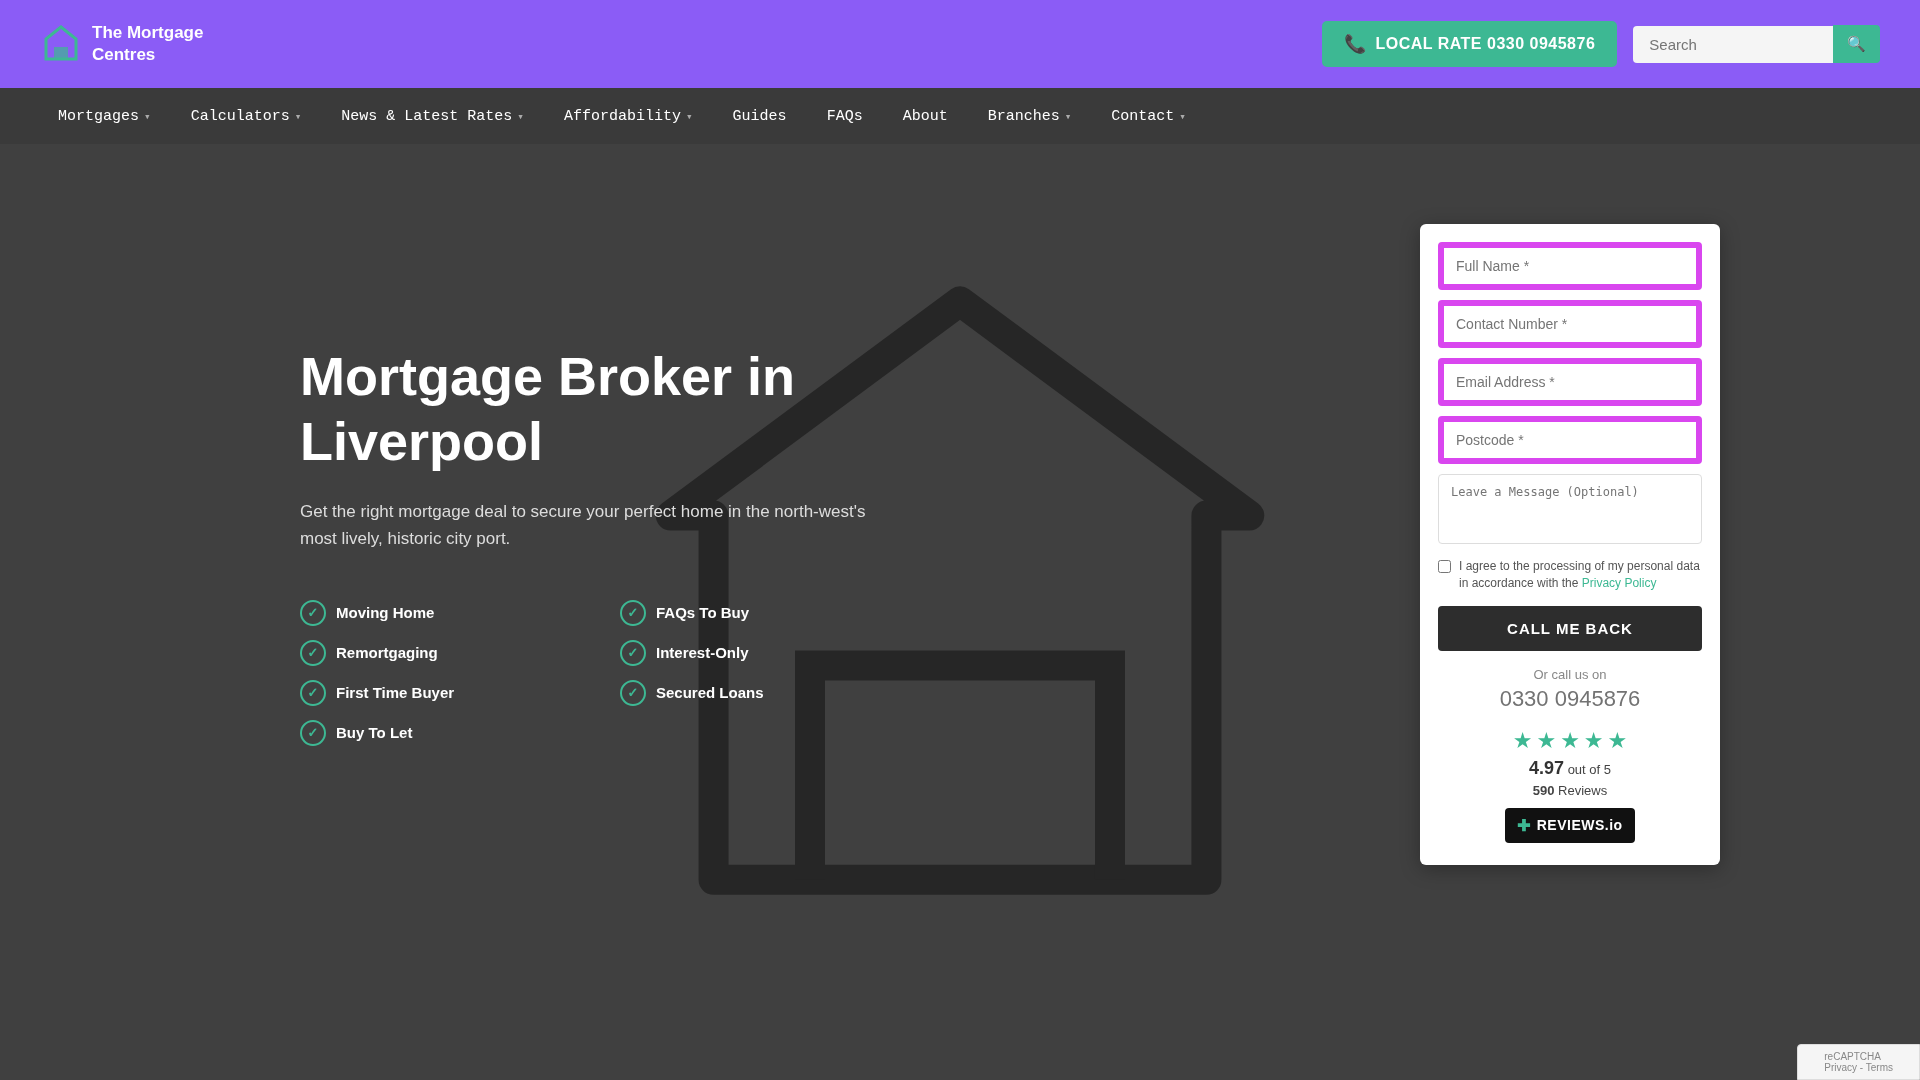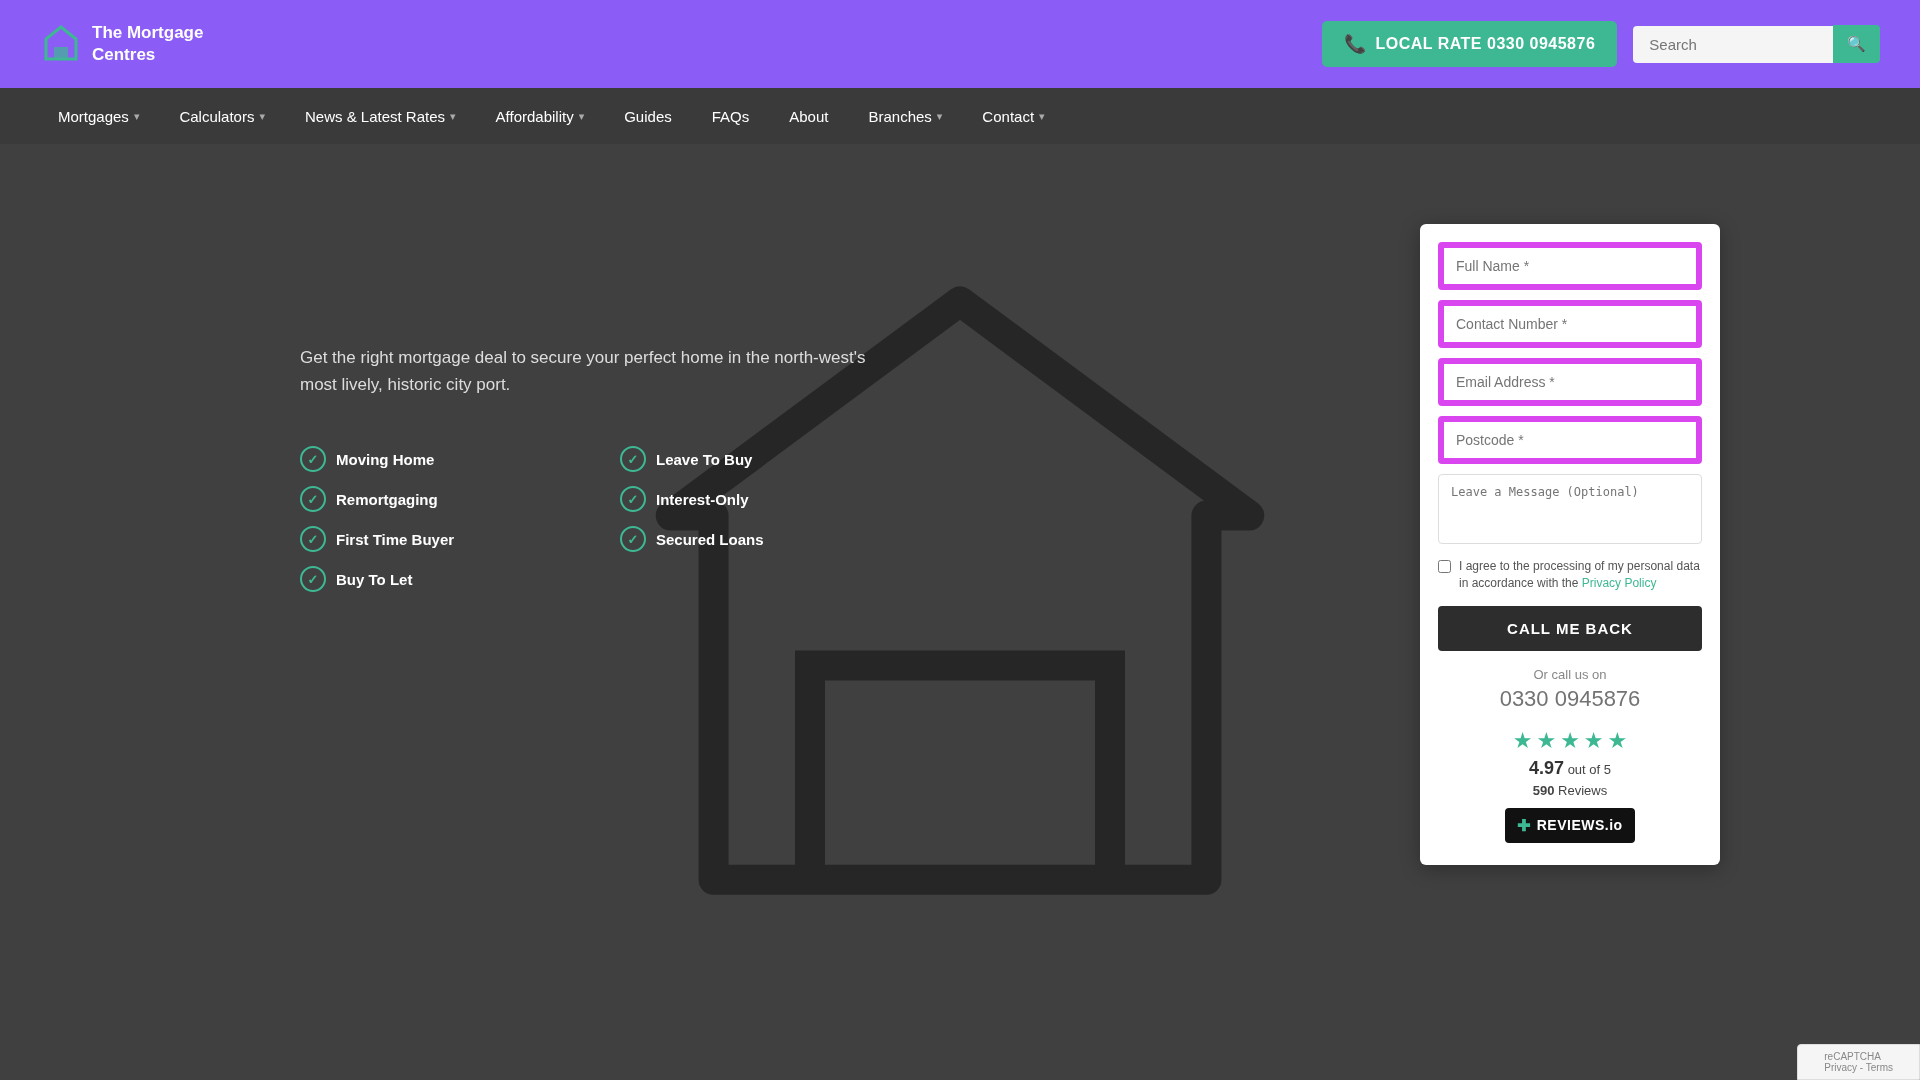--- a/index.html
+++ b/index.html
@@ -76,20 +76,21 @@
     }
 
     
     .nav {
       background: #3a3a3a;
       display: flex;
       align-items: center;
       padding: 0 40px;
       height: 56px;
       gap: 4px;
+      font-family: Liberation Mono, monospace;
     }
     .nav-item {
       color: #ffffff;
       font-size: 15px;
       padding: 0 18px;
       cursor: pointer;
       display: flex;
       align-items: center;
       gap: 5px;
       height: 100%;
@@ -383,30 +384,31 @@
 <section class="hero">
 
   <div class="hero-bg-shape">
     <svg viewBox="0 0 700 700" fill="none">
       <path d="M350 60 L620 260 L580 260 L580 600 L120 600 L120 260 L80 260 Z" stroke="#222" stroke-width="28" fill="none" stroke-linejoin="round"></path>
       <path d="M210 600 L210 400 L490 400 L490 600" stroke="#222" stroke-width="28" fill="none"></path>
     </svg>
   </div>
 
   <div class="hero-content">
+    <h1 class="hero-title">Mortgage Broker in Liverpool</h1>
     <p class="hero-desc">Get the right mortgage deal to secure your perfect home in the north-west's most lively, historic city port.</p>
 
     <div class="features-grid">
       <div class="feature-item">
         <div class="check-icon">✓</div>
         <span>Moving Home</span>
       </div>
       <div class="feature-item">
         <div class="check-icon">✓</div>
-        <span>Leave To Buy</span>
+        <span>FAQs To Buy</span>
       </div>
       <div class="feature-item">
         <div class="check-icon">✓</div>
         <span>Remortgaging</span>
       </div>
       <div class="feature-item">
         <div class="check-icon">✓</div>
         <span>Interest-Only</span>
       </div>
       <div class="feature-item">

